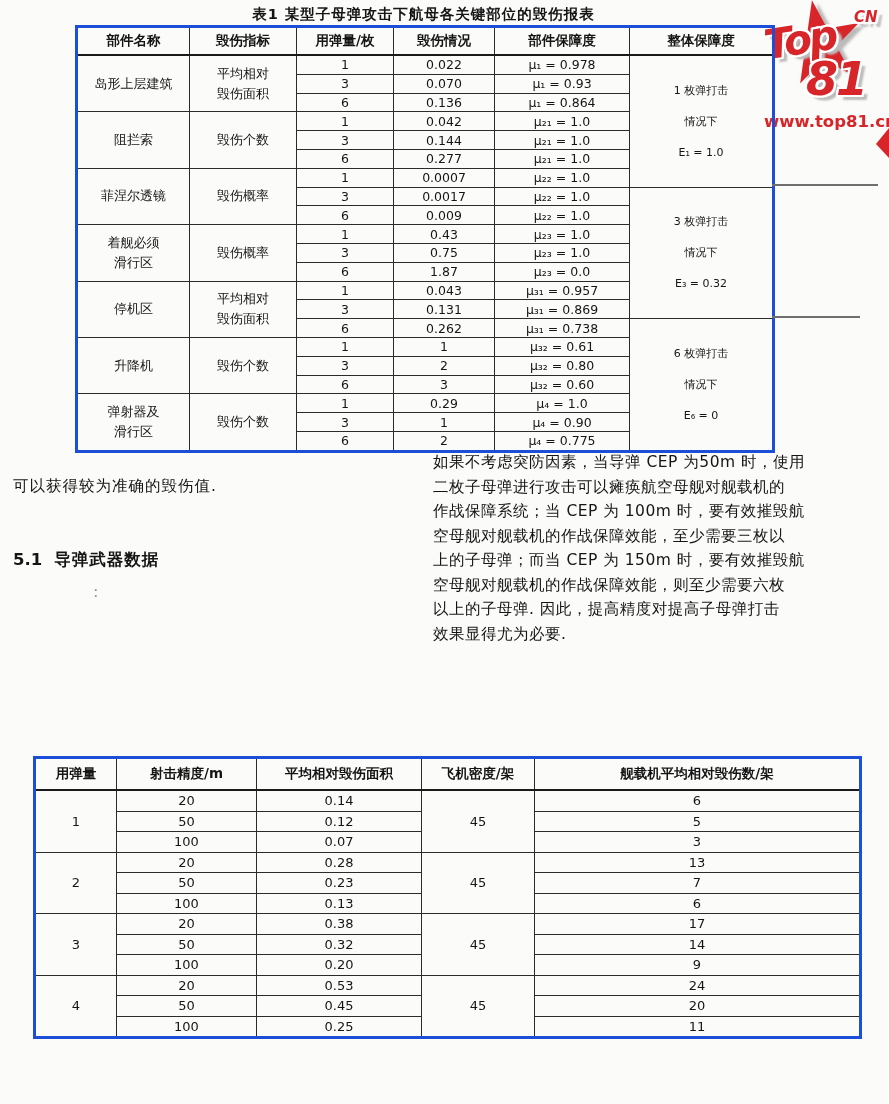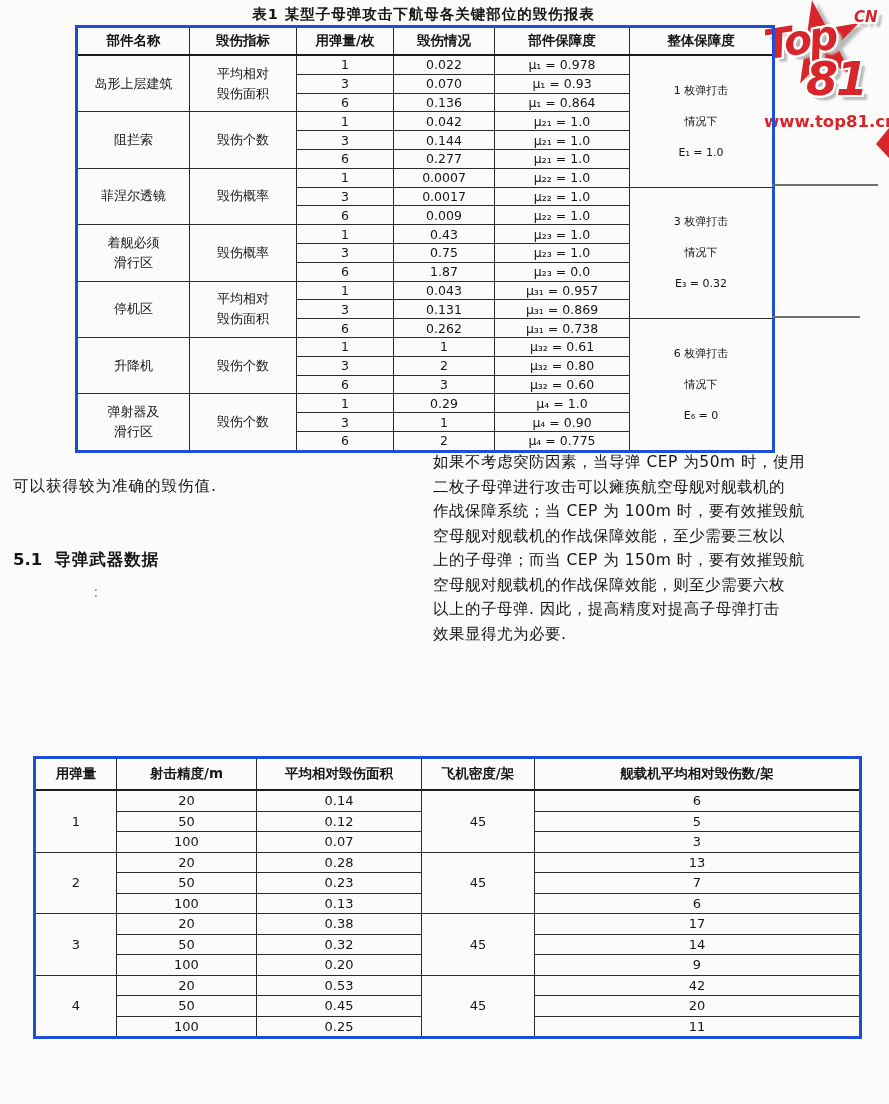--- a/index.html
+++ b/index.html
@@ -366,21 +366,21 @@
         <td>100</td>
         <td>0.20</td>
         <td>9</td>
       </tr>
 
       <tr>
         <td rowspan="3">4</td>
         <td>20</td>
         <td>0.53</td>
         <td rowspan="3">45</td>
-        <td>42</td>
+        <td>24</td>
       </tr>
       <tr>
         <td>50</td>
         <td>0.45</td>
         <td>20</td>
       </tr>
       <tr>
         <td>100</td>
         <td>0.25</td>
         <td>11</td>

